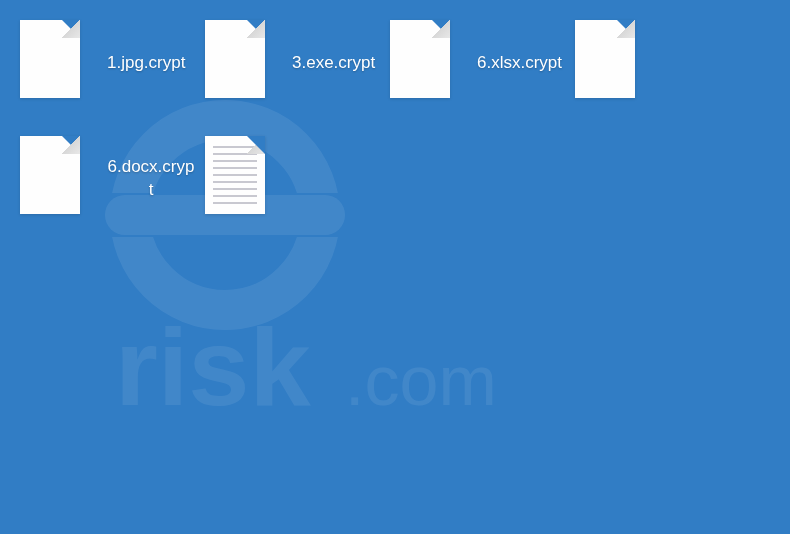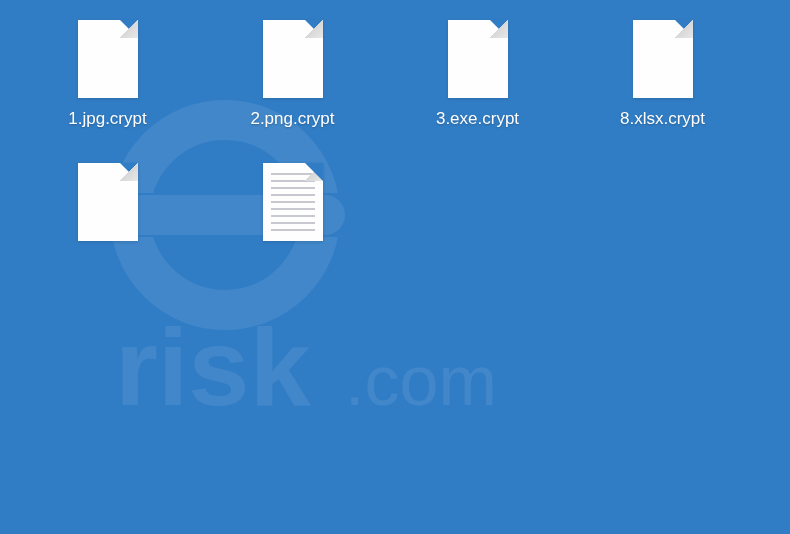--- a/index.html
+++ b/index.html
@@ -35,23 +35,24 @@
       height: 100%;
       padding: 20px 20px;
       display: flex;
       flex-wrap: wrap;
       align-content: flex-start;
       gap: 30px 10px;
     }
     .file-item {
       width: 175px;
       display: flex;
-      flex-direction: column;
+      flex-direction: row;
       align-items: center;
       cursor: pointer;
+      gap: 27px;
     }
     .file-icon {
       width: 60px;
       height: 78px;
       position: relative;
       margin-bottom: 8px;
     }
     .file-icon-blank {
       width: 60px;
       height: 78px;
@@ -151,47 +152,47 @@
 
 <div class="desktop">
 
   <div class="file-item">
     <div class="file-icon">
       <div class="file-icon-blank"></div>
     </div>
     <div class="file-label">1.jpg.crypt</div>
   </div>
 
-  <div class="file-item">
-    <div class="file-icon">
-      <div class="file-icon-blank"></div>
-    </div>
-    <div class="file-label">2.png.crypt</div>
-  </div>
 
   <div class="file-item">
     <div class="file-icon">
       <div class="file-icon-blank"></div>
     </div>
     <div class="file-label">3.exe.crypt</div>
   </div>
 
   <div class="file-item">
     <div class="file-icon">
       <div class="file-icon-blank"></div>
     </div>
-    <div class="file-label">8.xlsx.crypt</div>
-  </div>
-
-  <div class="file-item">
-    <div class="file-icon">
-      <div class="file-icon-blank"></div>
-    </div>
-  </div>
-
+    <div class="file-label">6.xlsx.crypt</div>
+  </div>
+
+  <div class="file-item">
+    <div class="file-icon">
+      <div class="file-icon-blank"></div>
+    </div>
+  </div>
+
+  <div class="file-item">
+    <div class="file-icon">
+      <div class="file-icon-blank"></div>
+    </div>
+    <div class="file-label">6.docx.crypt</div>
+  </div>
 
   <div class="file-item">
     <div class="file-icon">
       <div class="file-icon-txt">
         <div class="txt-lines">
           <div></div>
             <div></div>
             <div></div>
             <div></div>
             <div></div>

